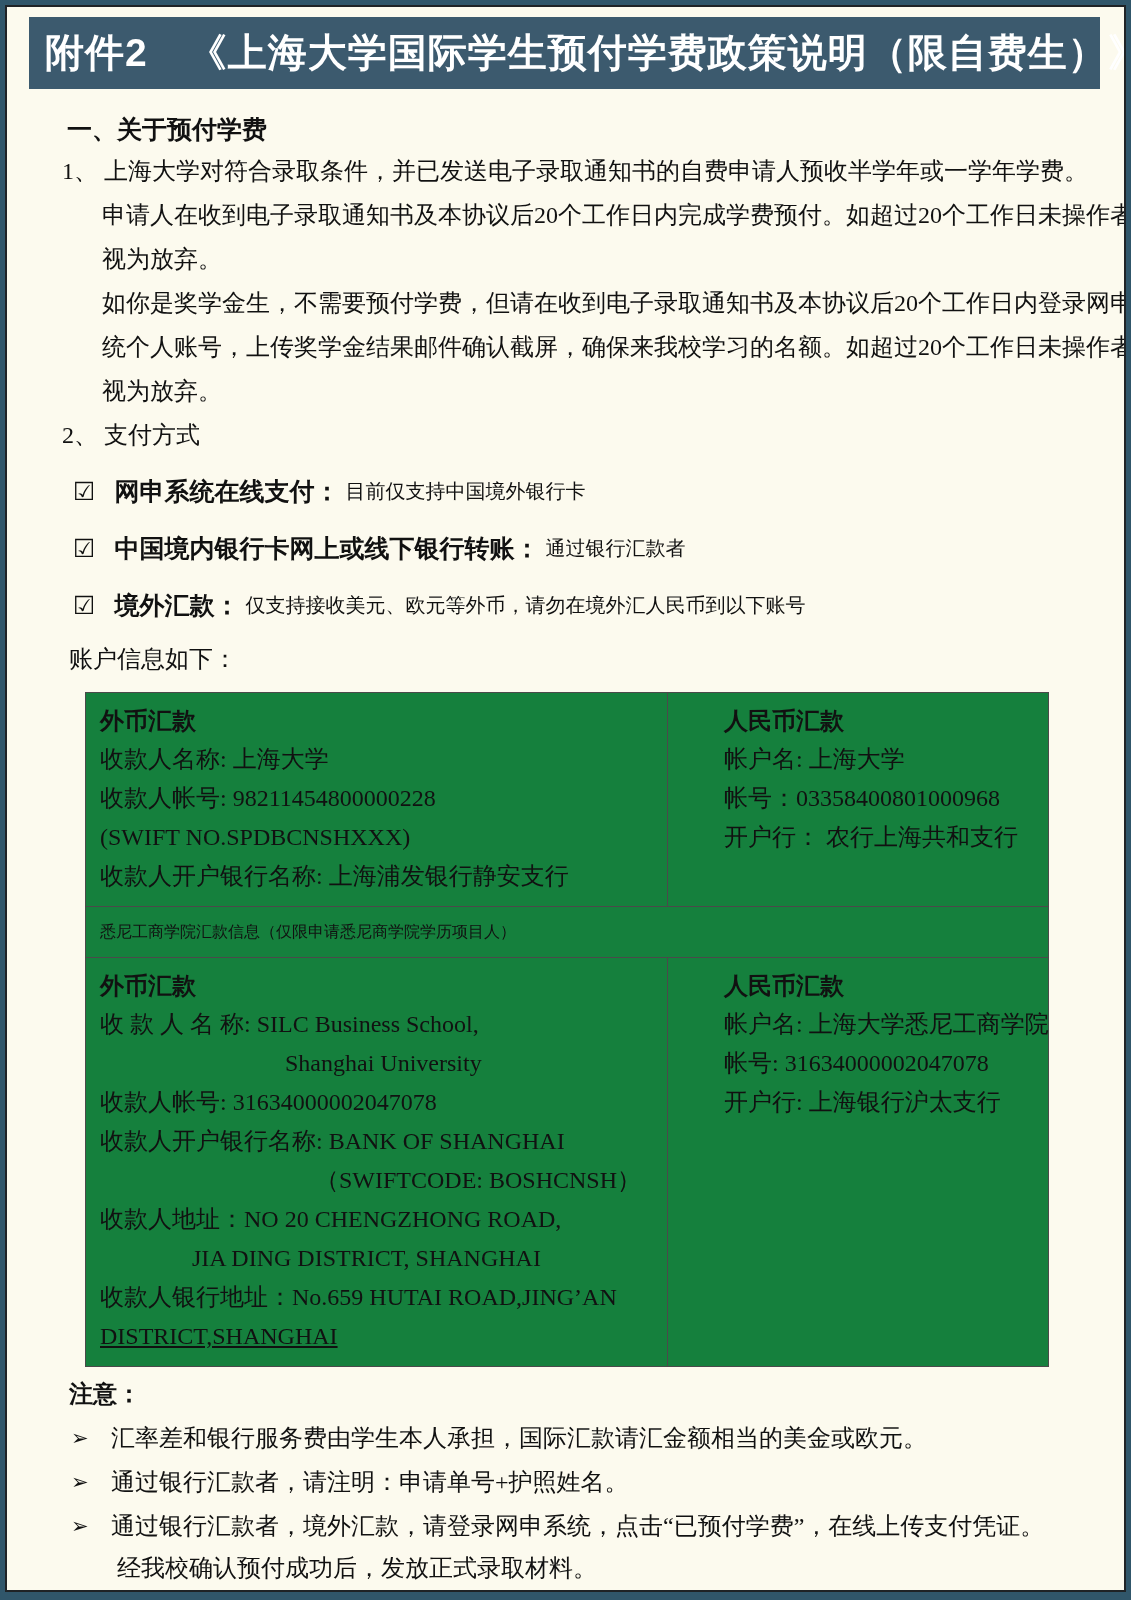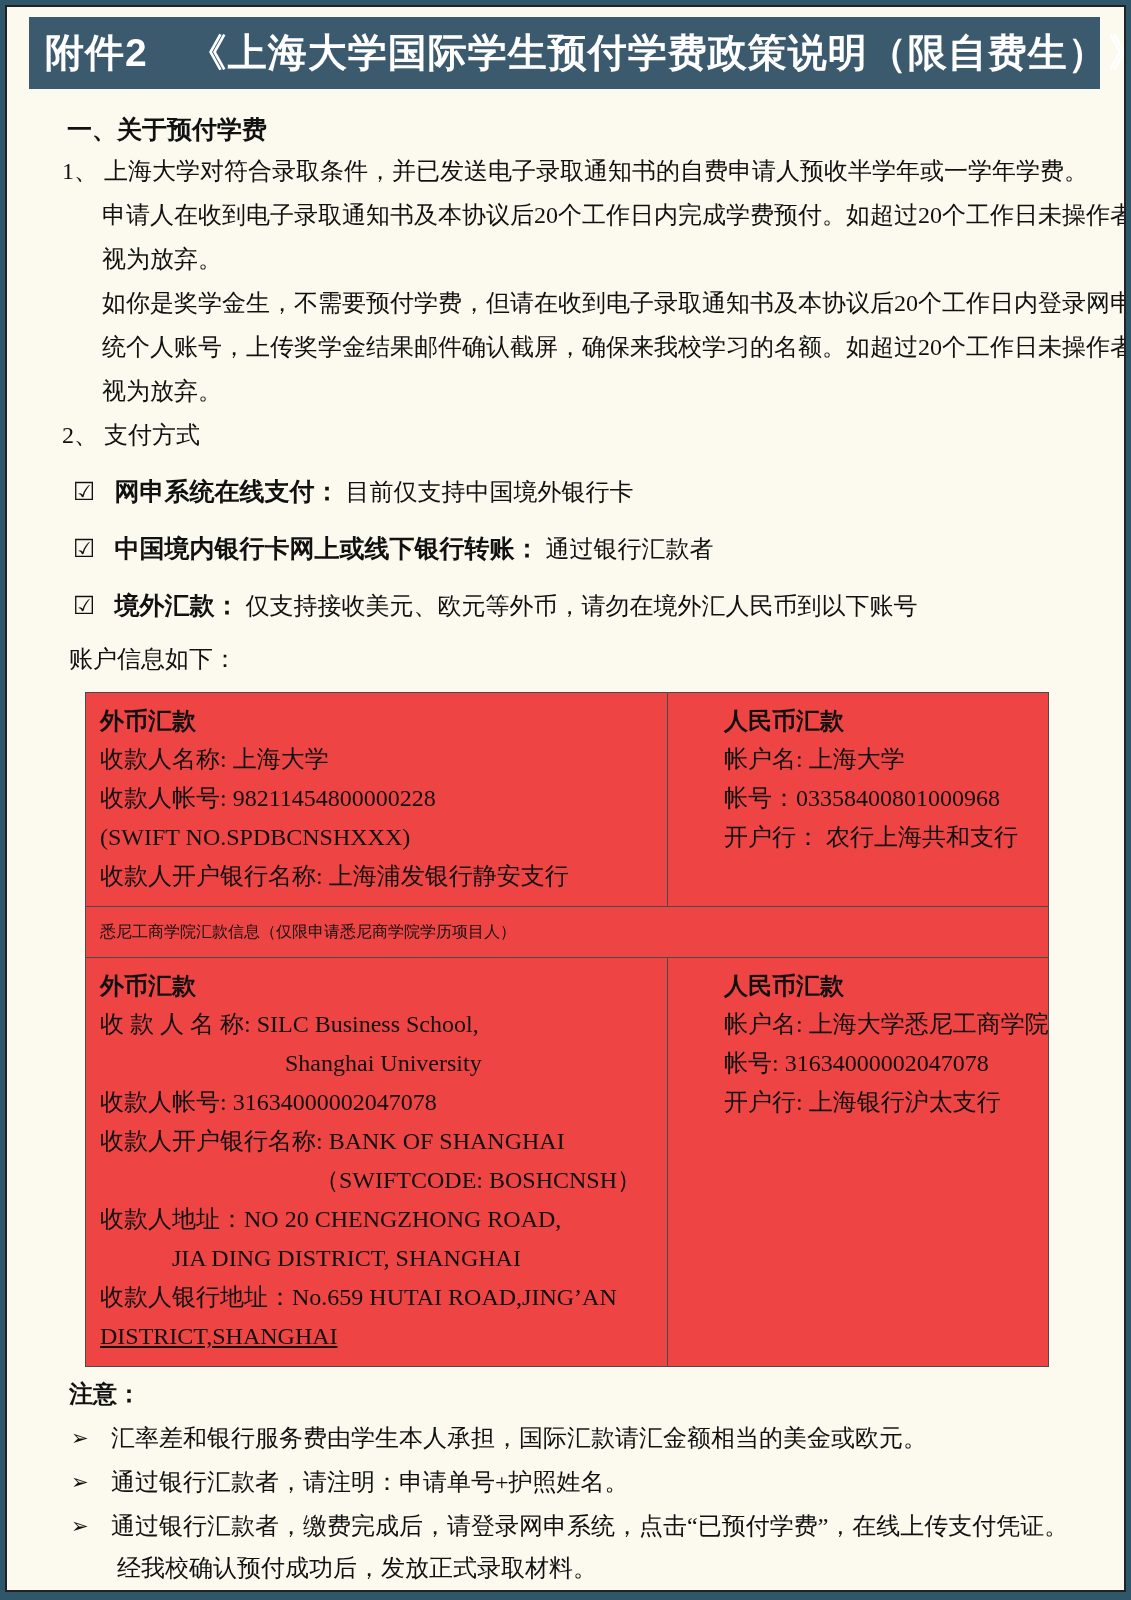--- a/index.html
+++ b/index.html
@@ -15,35 +15,35 @@
     font-weight:bold;font-size:25px;line-height:32px;white-space:nowrap;}
   .bodyblock{margin-top:4px;}
   .bline{font-size:24px;line-height:44px;white-space:nowrap;}
   .l0{margin-left:5px;}
   .l1{margin-left:45px;}
   .num{display:inline-block;width:42px;}
   .pm{margin-top:6px;}
   .pm-row{height:57px;display:flex;align-items:center;margin-left:16px;white-space:nowrap;}
   .cb{font-family:"DejaVu Sans",sans-serif;font-size:25px;margin-right:19px;line-height:1;}
   .pm-label{font-family:Liberation Sans, sans-serif;font-weight:bold;font-size:25px;}
-  .pm-desc{font-size:24px;margin-left:6px;}
+  .pm-desc{font-size:20px;margin-left:6px;}
   .acct-line{font-size:24px;line-height:46px;margin:2px 0 0 12px;white-space:nowrap;}
-  .acct-table{margin:10px 0 0 28px;width:962px;border:1px solid #4a4a4a;background:#ef4444;}
+  .acct-table{margin:10px 0 0 28px;width:962px;border:1px solid #4a4a4a;background:#15803d;}
   .trow{display:flex;}
   .trow + .trow{border-top:1px solid #4a4a4a;}
   .cell{padding:8px 0 10px 14px;box-sizing:border-box;}
   .cell.left{width:60.5%;border-right:1px solid #4a4a4a;}
   .cell.right{width:39.5%;padding-left:56px;}
   .cell-h{font-family:"Liberation Sans","DejaVu Sans",sans-serif;font-weight:bold;
     font-size:24px;line-height:39px;white-space:nowrap;}
   .cline{font-size:24px;line-height:39px;white-space:nowrap;}
   .merged-row{padding:6px 0 6px 14px;font-size:16px;line-height:38px;white-space:nowrap;}
   .ind-a{margin-left:185px;}
   .ind-b{margin-left:215px;}
-  .ind-c{margin-left:72px;font-family:Liberation Serif, serif;}
+  .ind-c{margin-left:92px;font-family:Liberation Serif, serif;}
   .ind-d{text-decoration:underline;}
   .notes{margin-top:8px;margin-left:8px;}
   .note-heading{font-family:"Liberation Sans","DejaVu Sans",sans-serif;font-weight:bold;
     font-size:24px;line-height:38px;margin-left:4px;white-space:nowrap;}
   .note-row{display:flex;margin-top:6px;margin-left:6px;white-space:nowrap;}
   .arrow{width:40px;font-family:"DejaVu Sans",sans-serif;font-size:21px;line-height:38px;}
   .note-text{font-size:24px;line-height:38px;}
   .note-cont{margin:4px 0 0 52px;font-size:24px;line-height:38px;white-space:nowrap;}
 </style>
 </head>
@@ -135,19 +135,19 @@
       <div class="note-row">
         <span class="arrow">➢</span>
         <span class="note-text">汇率差和银行服务费由学生本人承担，国际汇款请汇金额相当的美金或欧元。</span>
       </div>
       <div class="note-row">
         <span class="arrow">➢</span>
         <span class="note-text">通过银行汇款者，请注明：申请单号+护照姓名。</span>
       </div>
       <div class="note-row">
         <span class="arrow">➢</span>
-        <span class="note-text">通过银行汇款者，缴费完成后，请登录网申系统，点击“已预付学费”，在线上传支付凭证。</span>
+        <span class="note-text">通过银行汇款者，境外汇款，请登录网申系统，点击“已预付学费”，在线上传支付凭证。</span>
       </div>
       <div class="note-cont">经我校确认预付成功后，发放正式录取材料。</div>
     </div>
 
   </div>
 </div>
 
 </body></html>

